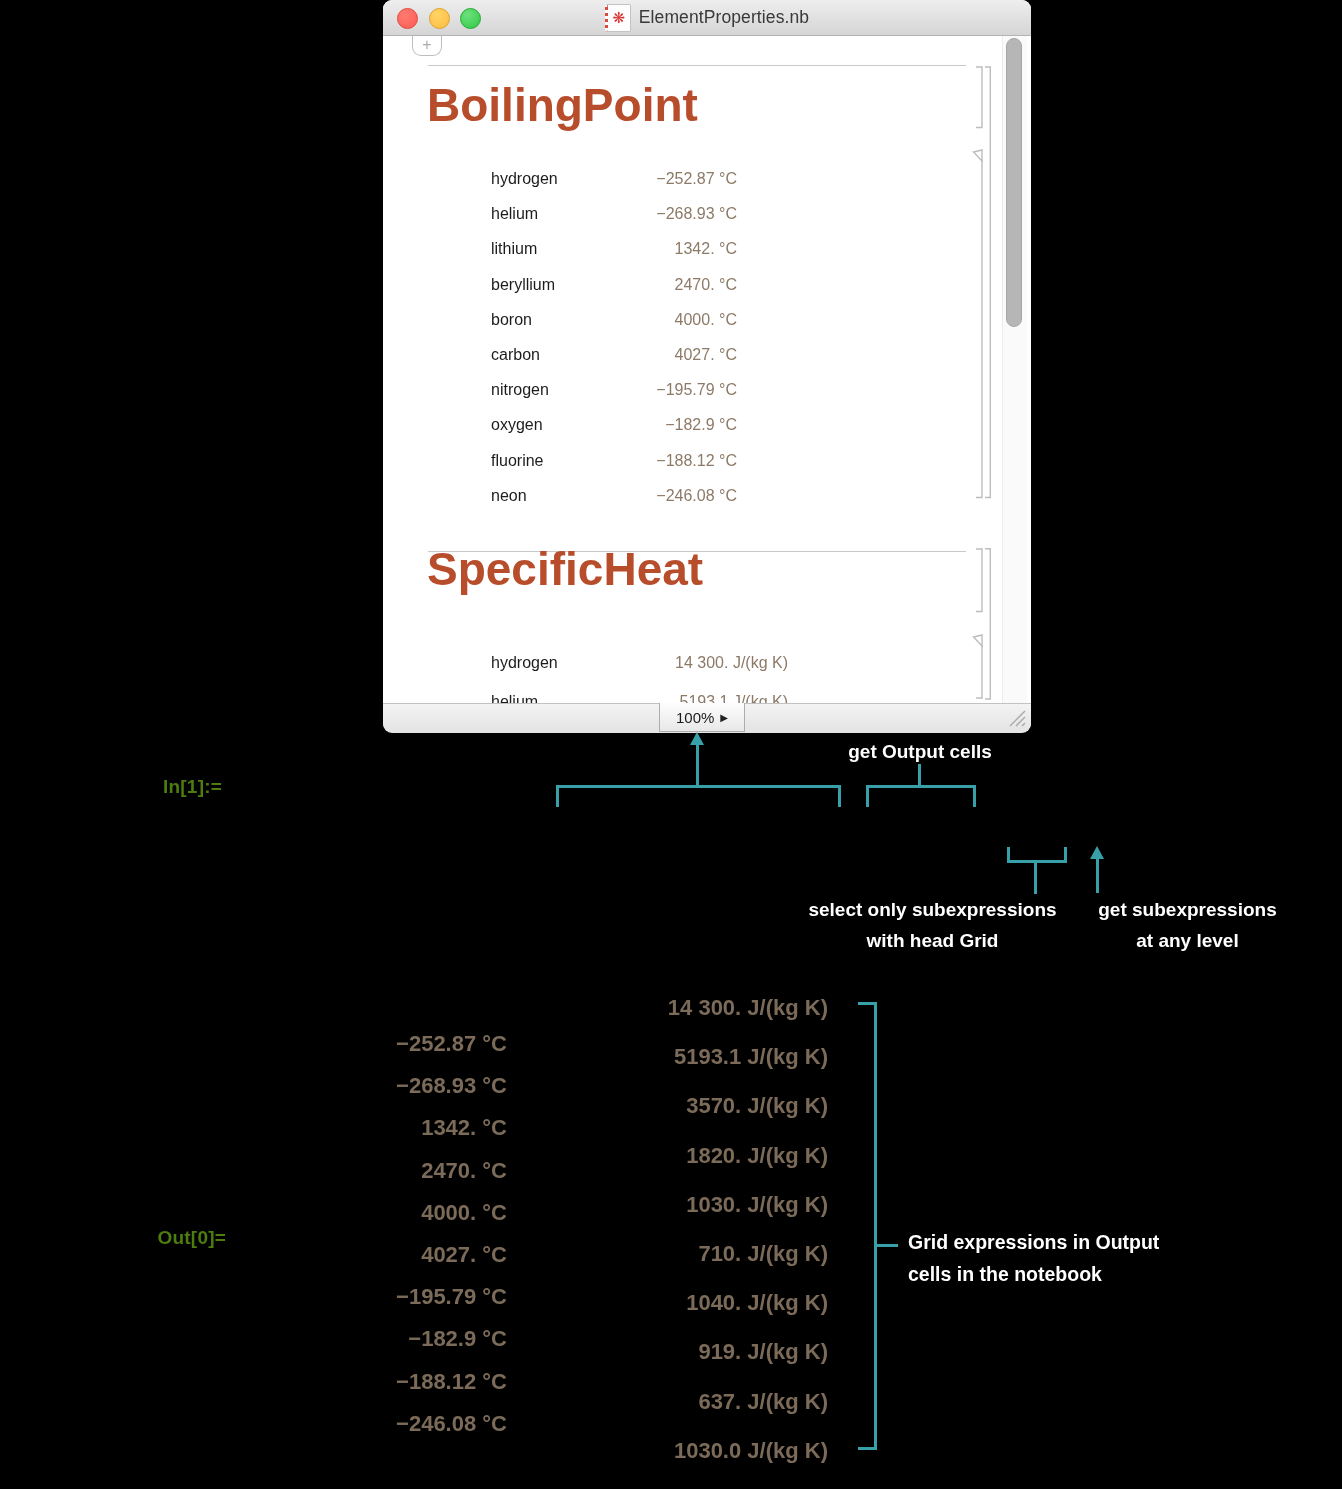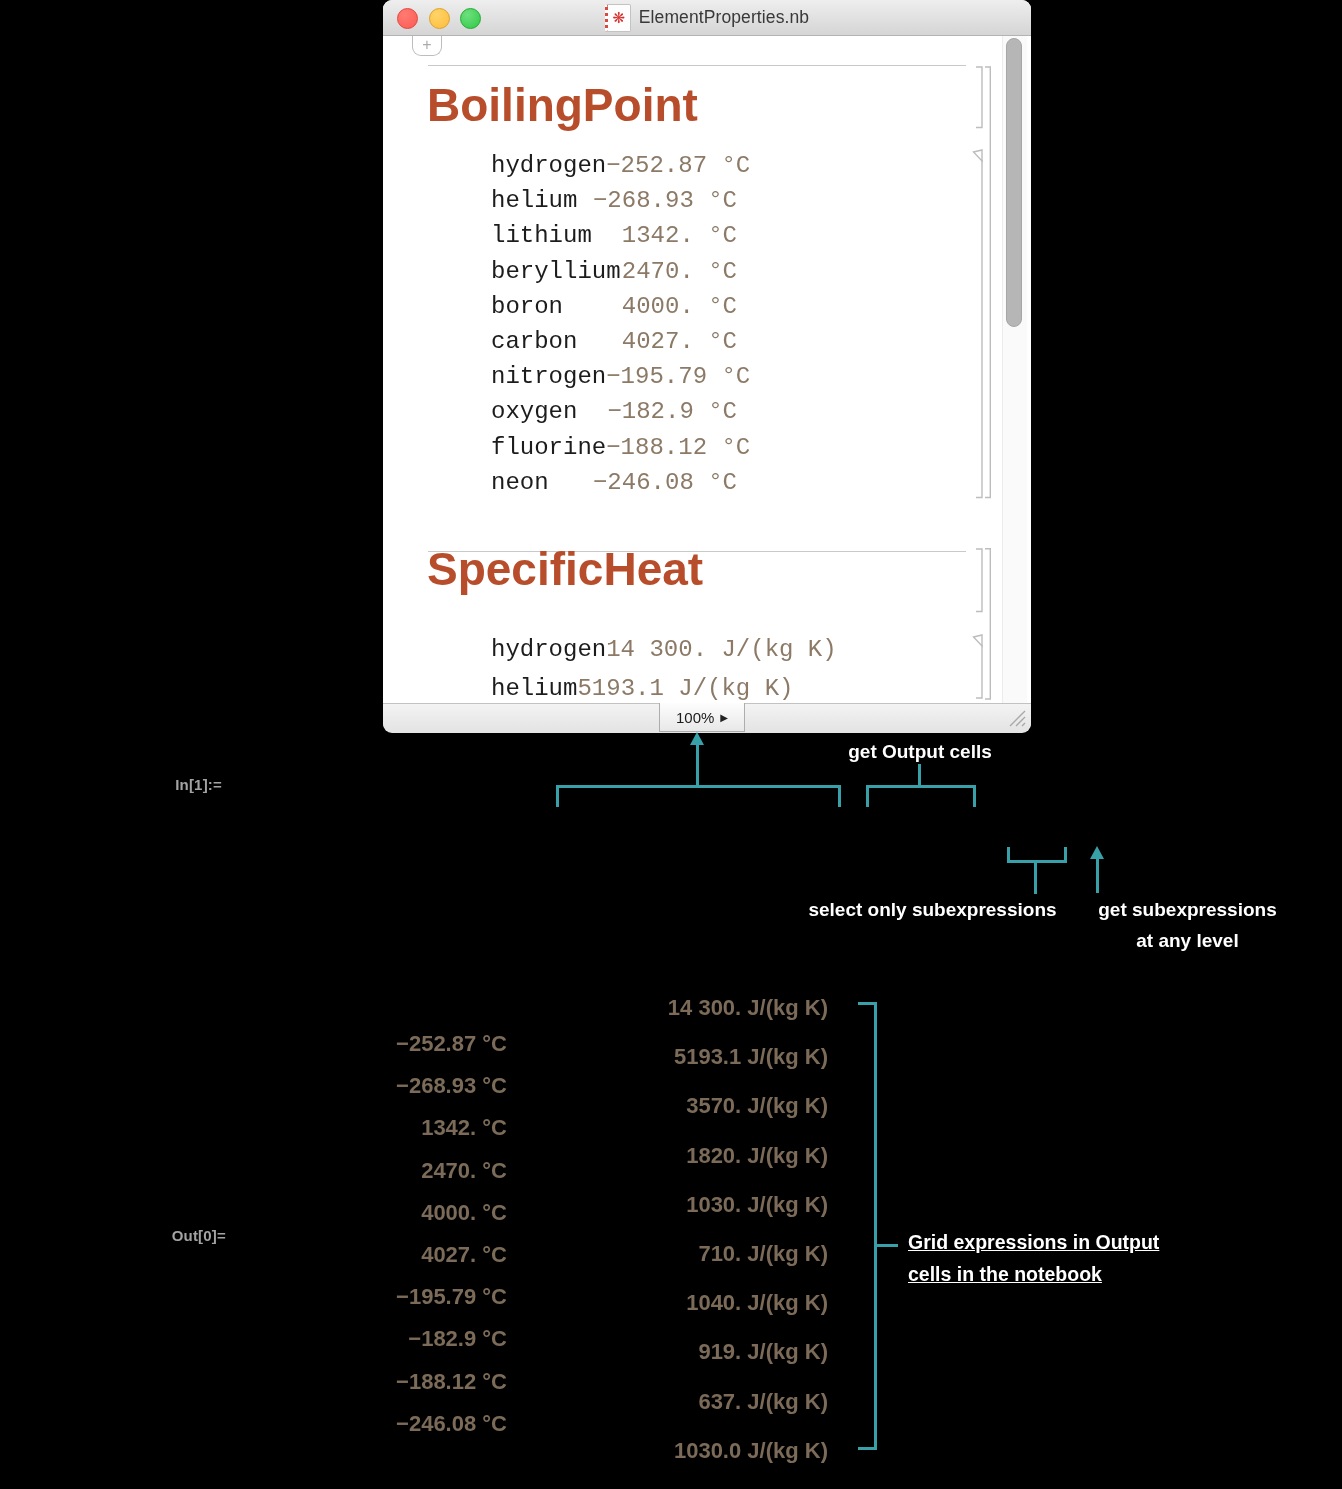--- a/index.html
+++ b/index.html
@@ -27,21 +27,21 @@
   .plus-tab{position:absolute;left:29px;top:36px;width:28px;height:19px;
             border:1.5px solid #bdbdbd;border-top:none;border-radius:0 0 9px 9px;
             color:#ababab;font-size:16px;line-height:17px;text-align:center;background:#fff;}
 
   .rule{position:absolute;left:45px;width:538px;height:1px;background:#c9c9c9;}
   .rule1{top:65px;} .rule2{top:551px;}
   .sec{position:absolute;left:44px;margin:0;font-size:46px;font-weight:600;
        color:#b84d2b;font-family:"Liberation Sans",sans-serif;letter-spacing:0;}
   .sec1{top:78px;} .sec2{top:542px;}
 
-  .grid{position:absolute;left:108px;font-family:Liberation Mono, monospace;font-size:24px;}
+  .grid{position:absolute;left:108px;font-family:Liberation Sans, sans-serif;font-size:16px;margin-top:13px;}
   .grid1{top:148px;width:246px;}
   .grid2{top:630px;width:297px;}
   .grow{display:flex;white-space:nowrap;}
   .grid1 .grow{height:35.2px;line-height:35.2px;}
   .grid2 .grow{height:39px;line-height:39px;}
   .gname{color:#1c1c1c;}
   .gval{margin-left:auto;color:#8c7a67;}
 
   .brackets{position:absolute;left:588px;top:60px;}
   .sb-track{position:absolute;left:619px;top:36px;width:24px;height:667px;
@@ -54,21 +54,21 @@
              border-top:1px solid #c2c2c2;border-radius:0 0 9px 9px;}
   .zoom-ctl{position:absolute;left:276px;top:-1px;width:86px;height:29px;
             background:linear-gradient(#fdfdfd,#e8e8e8);
             border:1px solid #adadad;border-top:none;box-sizing:border-box;
             display:flex;align-items:center;justify-content:center;gap:6px;
             font-size:15px;color:#1b1b1b;}
   .zarrow{font-size:10px;color:#222;}
   .resize{position:absolute;right:4px;top:4px;}
 
   
-  .iolabel{position:absolute;color:#a3a3a3;font-weight:600;font-size:15px;
+  .iolabel{position:absolute;color:#4d7c0f;font-weight:600;font-size:19px;
            text-align:right;letter-spacing:.2px;}
   .inlabel{left:140px;top:776px;width:82px;}
   .outlabel{left:140px;top:1227px;width:86px;}
 
   .teal-line{position:absolute;background:#38a0a9;}
   .arrowhead{position:absolute;width:0;height:0;
              border-left:7px solid transparent;border-right:7px solid transparent;
              border-bottom:13px solid #38a0a9;}
   .ann{position:absolute;color:#ffffff;font-weight:700;font-size:19px;
        text-align:center;line-height:31px;}
@@ -196,20 +196,21 @@
 <div class="teal-line" style="left:866px;top:785px;width:3px;height:22px;"></div>
 <div class="teal-line" style="left:973px;top:785px;width:3px;height:22px;"></div>
 <div class="teal-line" style="left:918px;top:764px;width:3px;height:21px;"></div>
 
 <div class="teal-line" style="left:1007px;top:860px;width:60px;height:3px;"></div>
 <div class="teal-line" style="left:1007px;top:847px;width:3px;height:16px;"></div>
 <div class="teal-line" style="left:1064px;top:847px;width:3px;height:16px;"></div>
 <div class="teal-line" style="left:1034px;top:863px;width:3px;height:31px;"></div>
 <div class="ann" style="left:790px;top:894px;width:285px;">
   <div>select only subexpressions</div>
+  <div>with head Grid</div>
 </div>
 
 <div class="teal-line" style="left:1096px;top:859px;width:3px;height:34px;"></div>
 <div class="arrowhead" style="left:1090px;top:846px;"></div>
 <div class="ann" style="left:1085px;top:894px;width:205px;">
   <div>get subexpressions</div>
   <div>at any level</div>
 </div>
 
 <div class="iolabel outlabel">Out[0]=</div>
@@ -237,16 +238,16 @@
   <div>1040. J/(kg K)</div>
   <div>919. J/(kg K)</div>
   <div>637. J/(kg K)</div>
   <div>1030.0 J/(kg K)</div>
 </div>
 
 <div class="teal-line" style="left:874px;top:1002px;width:3px;height:448px;"></div>
 <div class="teal-line" style="left:858px;top:1002px;width:19px;height:3px;"></div>
 <div class="teal-line" style="left:858px;top:1447px;width:19px;height:3px;"></div>
 <div class="teal-line" style="left:877px;top:1244px;width:21px;height:3px;"></div>
-<div class="ann ann-left" style="left:908px;top:1226px;width:290px;font-size:19.5px;line-height:32px;text-decoration:underline;">
+<div class="ann ann-left" style="left:908px;top:1226px;width:290px;font-size:19.5px;line-height:32px;">
   <div>Grid expressions in Output</div>
   <div>cells in the notebook</div>
 </div>
 
 </body></html>

